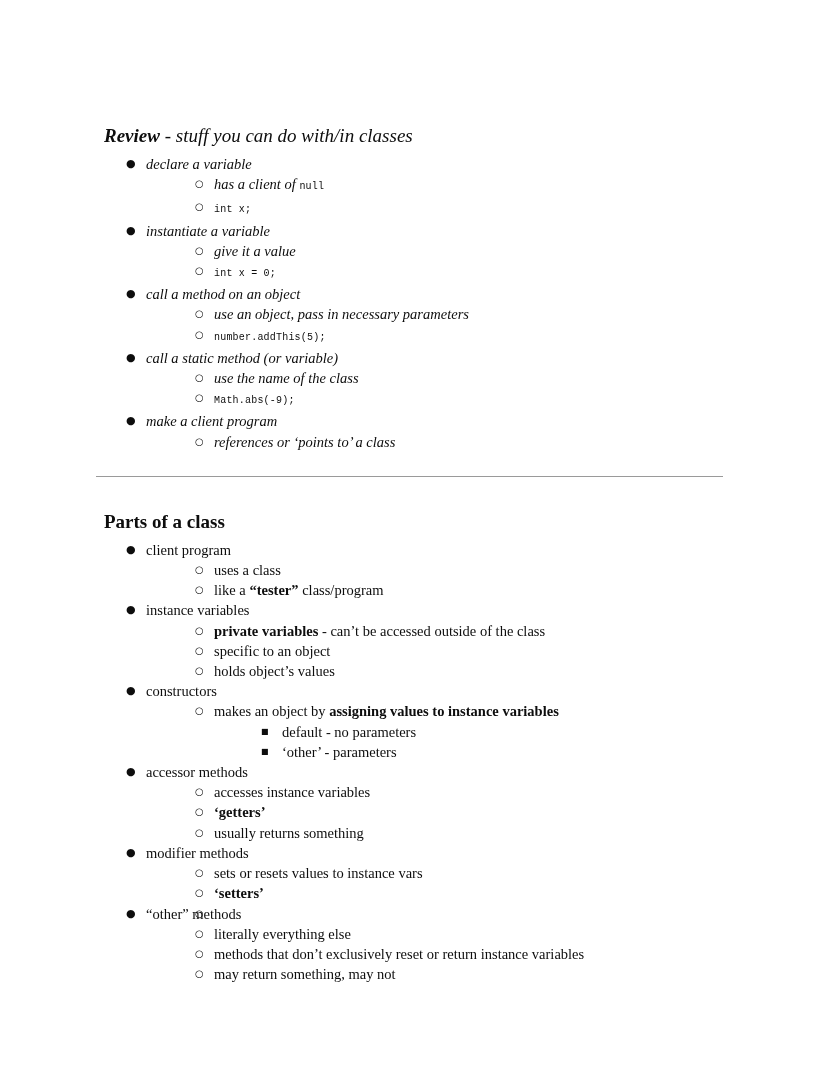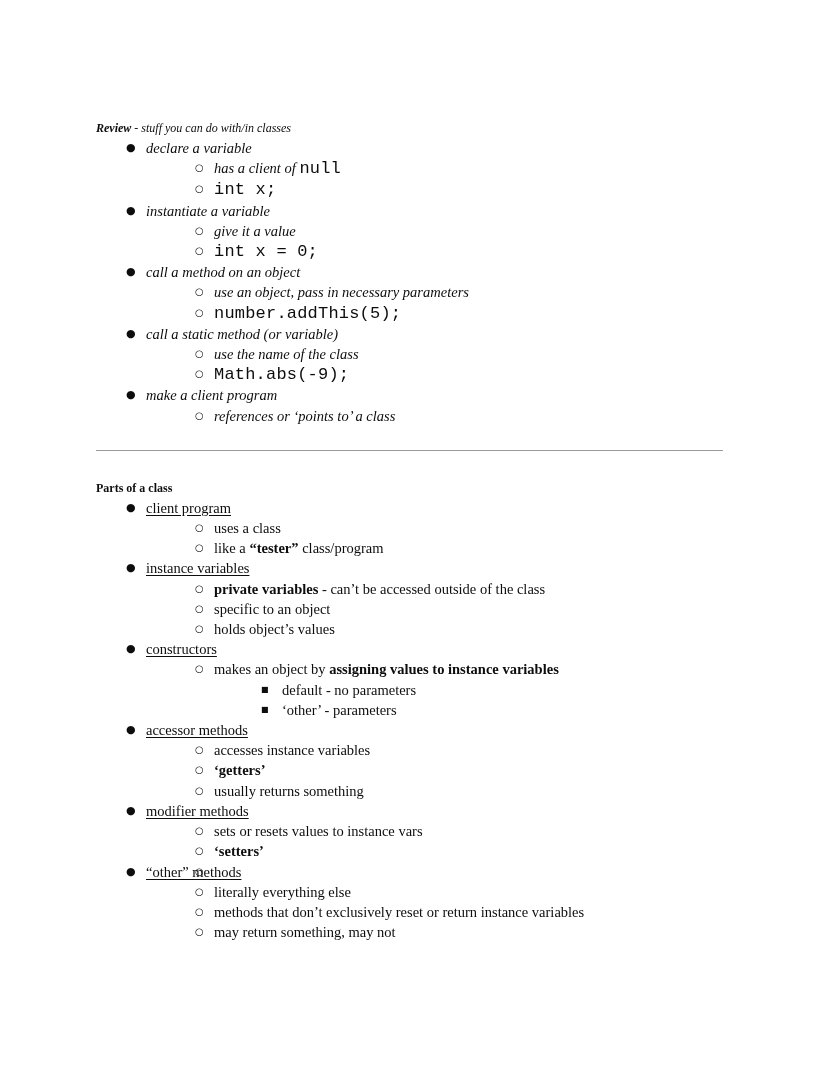--- a/index.html
+++ b/index.html
@@ -18,23 +18,23 @@
   .page {
     position: relative;
     width: 828px;
     height: 1071px;
     box-sizing: border-box;
     padding: 118px 100px 0 96px;
   }
 
   
   .sec-head {
-    font-size: 12px;
+    font-size: 19px;
     line-height: 20px;
-    margin: 0;
+    margin: 8px;
     white-space: nowrap;
   }
 
   
   ul.lvl1,
   ul.lvl2,
   ul.lvl3 {
     margin: 0;
     padding: 0;
     list-style: none;
@@ -62,24 +62,24 @@
   li.lvl1 > .bullet { font-size: 11px; }
   li.lvl2 > .bullet { font-size: 10px; }
   li.lvl3 > .bullet { font-size: 8px; }
   li.lvl2 { padding-left: 19px; }
   li.lvl3 { padding-left: 21px; }
 
   
   .r-italic  { font-style: italic; }
   .r-bold    { font-weight: bold; }
   .r-bolditalic { font-weight: bold; font-style: italic; }
-  .r-underline { text-decoration: underline; text-underline-offset: 2px; }
+  .r-underline { text-underline-offset: 2px; }
   .r-code {
     font-family: "Liberation Mono", "DejaVu Sans Mono", monospace;
-    font-size: 17px;
+    font-size: 10px;
     letter-spacing: 0.2px;
   }
   .r-plain { }
 
   
   .divider {
     height: 0;
     border: 0;
     border-top: 1.1px solid #9a9a9a;
     margin: 0;

